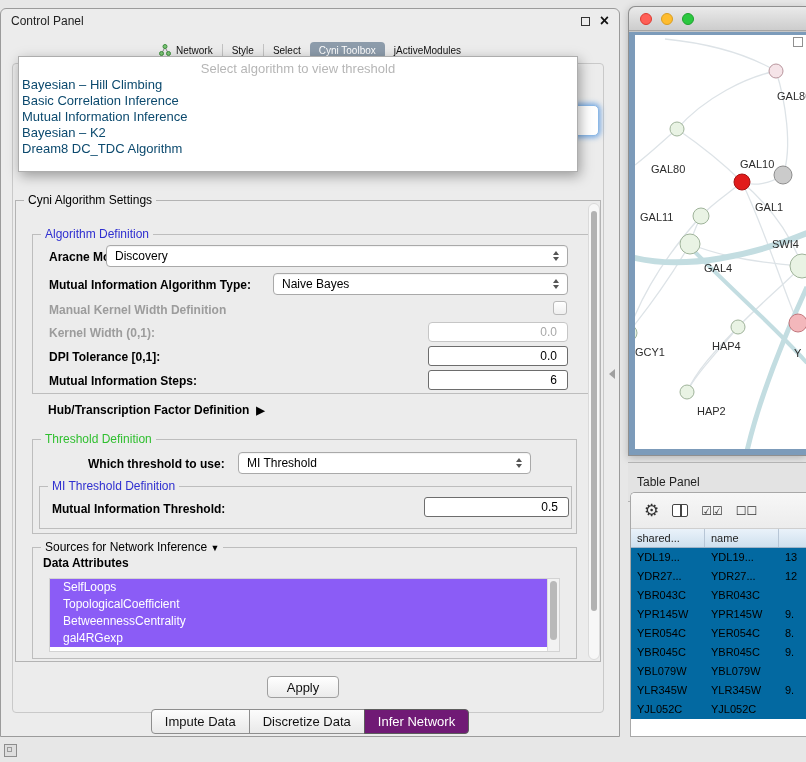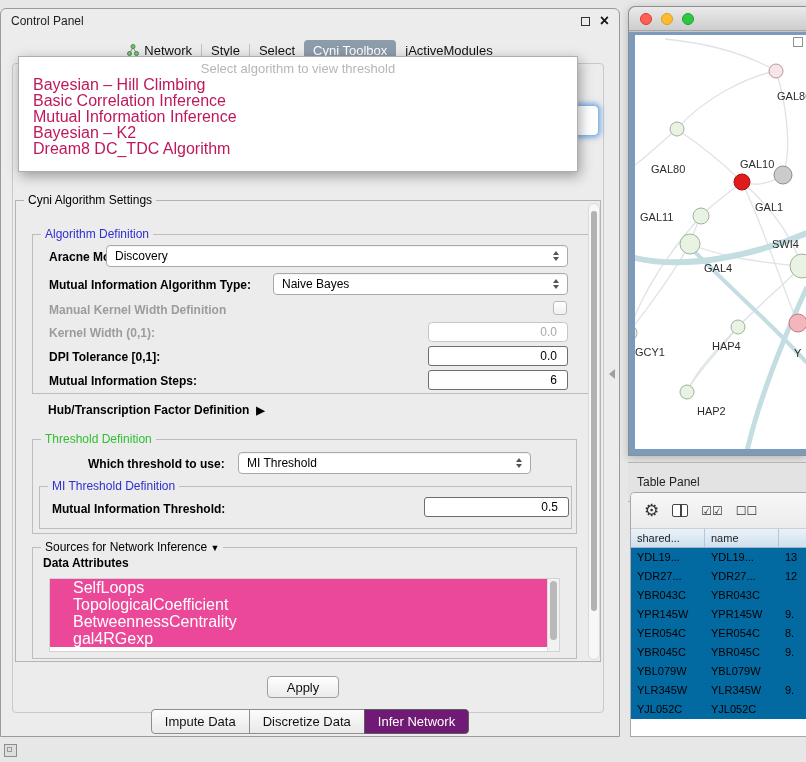--- a/index.html
+++ b/index.html
@@ -8,36 +8,36 @@
 
   
   .control-window { position:absolute; left:0; top:8px; width:620px; height:729px;
     background:#ececec; border:1px solid #9b9b9b; border-radius:6px 6px 0 0; }
   .cw-titlebar { position:absolute; left:0; top:0; right:0; height:24px; display:flex; align-items:center; padding:0 10px; }
   .cw-title { font-size:12px; color:#222; }
   .cw-buttons { margin-left:auto; display:flex; gap:10px; align-items:center; }
   .cw-float { width:9px; height:9px; border:1.5px solid #333; background:transparent; }
   .cw-close { font-size:16px; font-weight:bold; color:#111; line-height:12px; }
 
-  .cw-tabs { position:absolute; top:30px; left:0; right:0; height:22px; display:flex; justify-content:center; align-items:center; font-size:13px; color:#111; }
+  .cw-tabs { position:absolute; top:30px; left:0; right:0; height:22px; display:flex; justify-content:center; align-items:center; font-size:10px; color:#111; }
   .tab { padding:3px 9px; display:flex; align-items:center; gap:5px; }
   .tab.active { background:#8d9cab; color:#fff; border-radius:4px; }
   .tab-sep { width:1px; height:13px; background:#c2c2c2; }
 
   .content-frame { position:absolute; left:11px; top:54px; width:592px; height:650px;
     border:1px solid #c9c9c9; border-radius:4px; }
 
   .combo-remnant { position:absolute; left:546px; top:96px; width:52px; height:31px; background:#fff;
     border:1px solid #8cb8e6; border-radius:5px; box-shadow:0 0 5px 2px rgba(96,156,224,0.75); z-index:5; }
 
   
   .popup { position:absolute; left:18px; top:56px; width:560px; height:116px; background:#fff;
     border:1px solid #adadad; box-shadow:2px 4px 12px rgba(0,0,0,0.35); z-index:20; padding-top:3px; }
   .popup-placeholder { text-align:center; color:#b6b6b6; font-size:13px; height:17px; line-height:17px; }
-  .popup-item { font-size:16px; height:16px; line-height:16px; padding-left:14px; color:#be185d; white-space:nowrap; }
+  .popup-item { font-size:13px; height:16px; line-height:16px; padding-left:3px; color:#0c4a6e; white-space:nowrap; }
   .popup-item.bold { font-weight:bold; }
 
   
   .settings-group { position:absolute; left:14px; top:191px; width:586px; height:462px; border:1px solid #b3b3b3; }
   .group-title { position:absolute; top:-8px; left:8px; background:#ececec; padding:0 4px; font-size:12px; color:#000; white-space:nowrap; }
   .group-title .arrow { font-size:9px; }
   .group-title.blue { color:#2f2fd0; }
   .group-title.green { color:#2fbf2f; }
 
   .algdef-group { position:absolute; left:16px; top:33px; width:568px; height:160px; border:1px solid #bdbdbd; }
@@ -59,21 +59,21 @@
   .hub-row { position:absolute; left:32px; top:201px; height:16px; display:flex; align-items:center; gap:7px;
     font-size:12px; font-weight:bold; color:#000; }
   .hub-row .tri { font-size:11px; }
 
   .threshold-group { position:absolute; left:16px; top:238px; width:545px; height:95px; border:1px solid #bdbdbd; }
   .mi-subgroup { position:absolute; left:6px; top:46px; width:533px; height:43px; border:1px solid #bdbdbd; }
 
   .sources-group { position:absolute; left:16px; top:346px; width:545px; height:112px; border:1px solid #bdbdbd; }
   .slabel { position:absolute; left:10px; top:8px; font-size:12px; font-weight:bold; color:#000; }
   .attr-list { position:absolute; left:16px; top:30px; width:511px; height:74px; background:#fff; border:1px solid #d3d3d3; overflow:hidden; }
-  .attr-item { height:17px; line-height:17px; background:#ec4899; color:#fff; font-size:16px; padding-left:23px; width:calc(100% - 12px); white-space:nowrap; }
+  .attr-item { height:17px; line-height:17px; background:#8b5cf6; color:#fff; font-size:12px; padding-left:13px; width:calc(100% - 12px); white-space:nowrap; }
   .list-scrollbar { position:absolute; right:0; top:0; width:12px; height:100%; background:#f2f2f2; border-left:1px solid #ddd; }
   .list-scrollbar .thumb { position:absolute; left:2px; top:2px; width:7px; height:82%; background:#b9b9b9; border-radius:4px; }
 
   .v-scrollbar { position:absolute; left:572px; top:2px; width:12px; height:457px; background:#f7f7f7; border:1px solid #dadada; border-radius:6px; }
   .v-scrollbar .thumb { position:absolute; left:2px; top:7px; width:6px; height:88%; background:#b2b2b2; border-radius:4px; }
 
   .apply-btn { position:absolute; left:266px; top:667px; width:72px; height:22px;
     background:linear-gradient(#ffffff,#ebebeb); border:1px solid #9f9f9f; border-radius:4px;
     font-size:13px; color:#111; font-family:inherit; }
 

